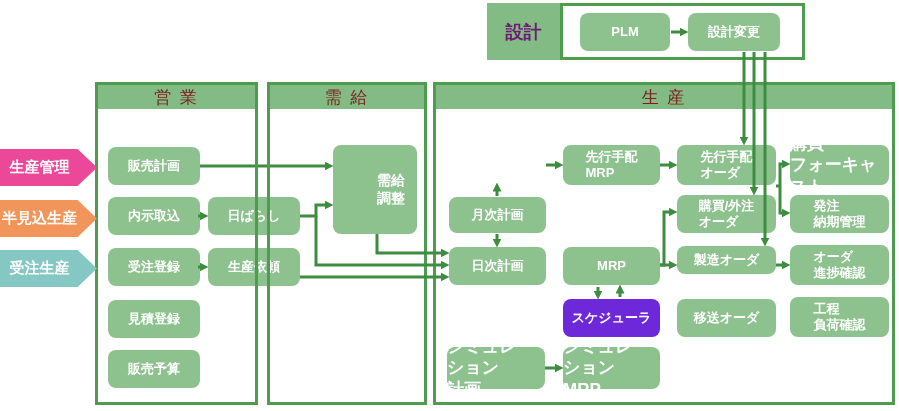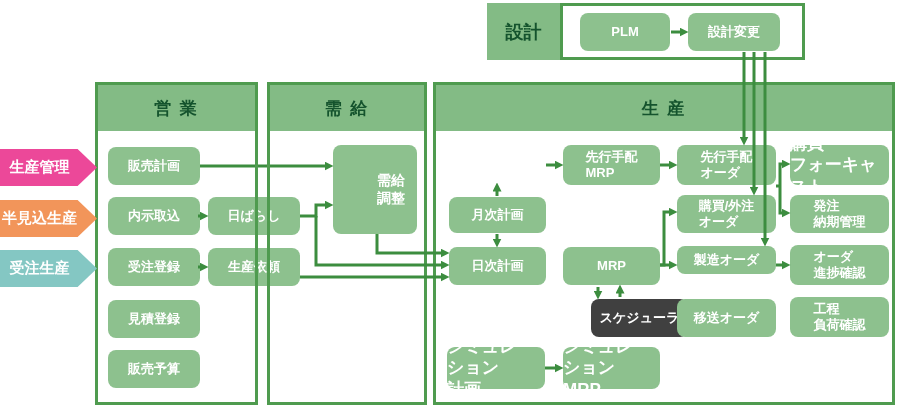--- a/index.html
+++ b/index.html
@@ -5,39 +5,39 @@
   html,body{margin:0;padding:0;background:#ffffff;}
   .canvas{
     position:relative;width:899px;height:411px;background:#ffffff;overflow:hidden;
     font-family:"Liberation Sans","DejaVu Sans",sans-serif;
   }
   .arrows{position:absolute;left:0;top:0;z-index:3;pointer-events:none;}
   .section{
     position:absolute;box-sizing:border-box;border:3px solid #4F9B4F;background:#ffffff;z-index:1;
   }
   .section-header{
-    height:46px;background:#83BB85;color:#14532d;font-weight:bold;font-size:17px;
+    height:24px;background:#83BB85;color:#7f1d1d;font-weight:normal;font-size:17px;
     letter-spacing:2px;display:flex;align-items:center;justify-content:center;
   }
   .design-label{
     position:absolute;left:487px;top:3px;width:73px;height:57px;background:#83BB85;
-    color:#14532d;font-weight:bold;font-size:18px;display:flex;align-items:center;justify-content:center;z-index:1;
+    color:#701a75;font-weight:bold;font-size:18px;display:flex;align-items:center;justify-content:center;z-index:1;
   }
   .design-area{
     position:absolute;left:560px;top:3px;width:245px;height:57px;box-sizing:border-box;
     border:3px solid #4F9B4F;background:#ffffff;z-index:1;
   }
   .node{
     position:absolute;background:#8DC18E;border-radius:8px;color:#ffffff;font-weight:bold;
     font-size:13px;line-height:1.25;display:flex;align-items:center;justify-content:center;
     white-space:pre-line;z-index:2;box-sizing:border-box;
   }
   .node.big{font-size:14px;padding-left:44px;}
   .node.sm{font-size:17px;}
-  .node.gray{background:#404040;margin-left:28px;}
+  .node.gray{background:#6d28d9;}
   .banner{
     position:absolute;left:0;width:97px;height:37px;color:#ffffff;font-weight:bold;font-size:15px;
     display:flex;align-items:center;justify-content:center;box-sizing:border-box;padding-right:18px;
     clip-path:polygon(0 0,80% 0,100% 50%,80% 100%,0 100%);z-index:2;
   }
   .border-stripe{position:absolute;width:3px;background:#4F9B4F;z-index:4;}
 </style>
 </head>
 <body>
 

